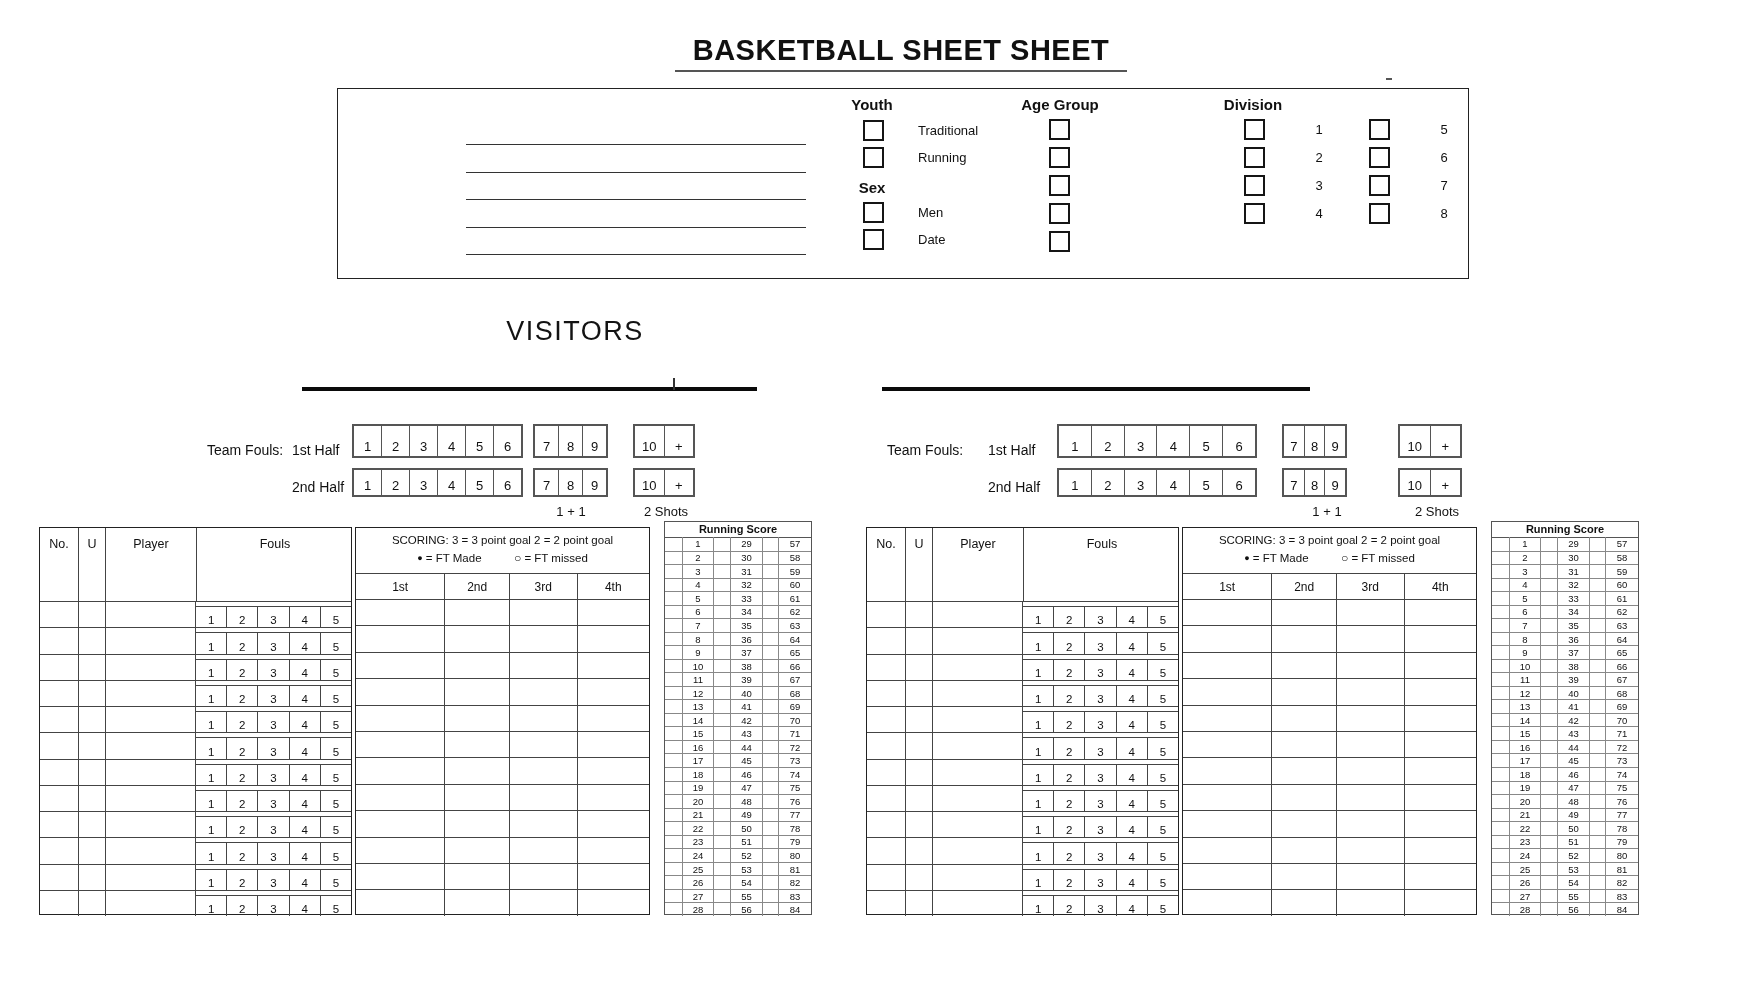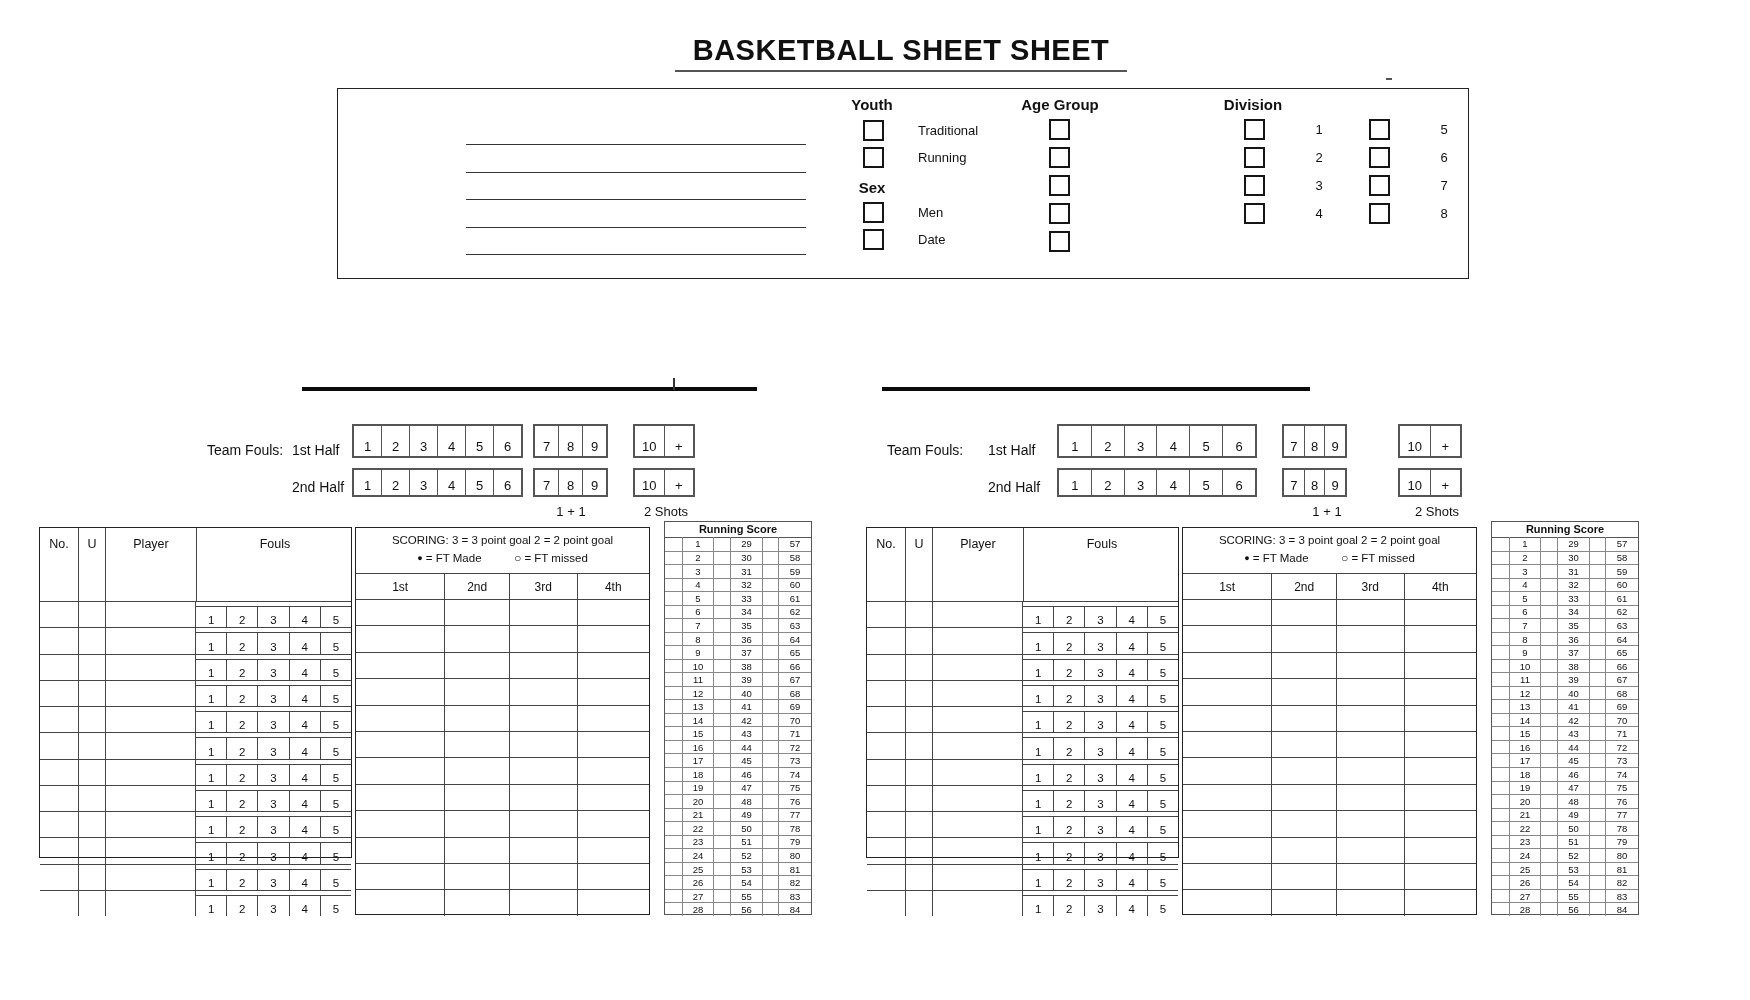--- a/index.html
+++ b/index.html
@@ -55,21 +55,21 @@
   .h1{top:152px;} .h2{top:189px;}
   .tfg{position:absolute;display:flex;border:2px solid #555;box-sizing:border-box;background:#fff;}
   .tfc{flex:1;display:flex;align-items:flex-end;justify-content:center;
        border-left:1px solid #555;font-size:13px;padding-bottom:2px;box-sizing:border-box;}
   .tfc:first-child{border-left:none;}
   .bonus{position:absolute;top:214px;width:84px;text-align:center;font-size:13px;}
   .p0 .b1{left:499px;} .p0 .b2{left:594px;}
   .p1 .b1{left:428px;} .p1 .b2{left:538px;}
 
   
-  .roster{position:absolute;left:9px;top:237px;width:313px;height:331px;
+  .roster{position:absolute;left:9px;top:237px;width:313px;height:388px;
        border:1.5px solid #222;box-sizing:border-box;background:#fff;}
   .rhd{position:absolute;top:0;height:73px;border-right:1px solid #444;box-sizing:border-box;
        font-size:12.5px;text-align:center;padding-top:9px;}
   .rrow{position:absolute;left:0;width:100%;height:26.25px;border-top:1px solid #444;
        box-sizing:border-box;display:flex;}
   .rc{border-right:1px solid #444;box-sizing:border-box;height:100%;}
   .rfoul{width:156px;position:relative;}
   .fsub{position:absolute;left:0;right:0;top:4px;bottom:0;display:flex;}
   .fsc{flex:1;border-left:1px solid #444;border-top:1px solid #444;box-sizing:border-box;
        display:flex;align-items:flex-end;justify-content:center;font-size:11.5px;padding-bottom:1px;}
@@ -162,20 +162,21 @@
       <div class="opt">8</div>
     </div>
 <div class="fline" style="top: 55px;"></div>
     <div class="fline" style="top: 82.5px;"></div>
     <div class="fline" style="top: 110px;"></div>
     <div class="fline" style="top: 137.5px;"></div>
     <div class="fline" style="top: 165px;"></div>
   </div>
 
 <div class="panel p0">
+  <h2 class="team-title">VISITORS</h2>
   <div class="team-line"></div>
   <div class="tick"></div>
   <div class="tf-label">Team Fouls:</div>
   <div class="tf-half h1">1st Half</div>
   <div class="tf-half h2">2nd Half</div>
   <div class="tf-boxes">
       <div class="tfg" style="left: 322px; top: 134px; width: 171px; height: 34px;">
         <div class="tfc">1</div>
         <div class="tfc">2</div>
         <div class="tfc">3</div>

